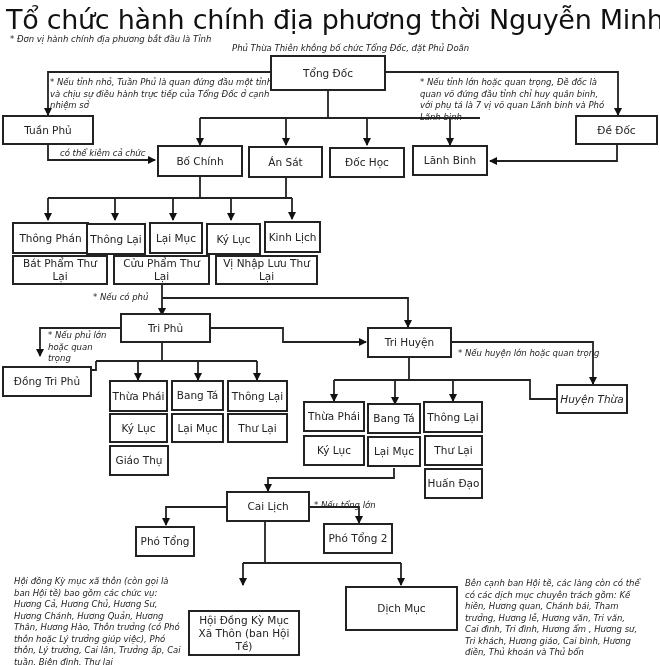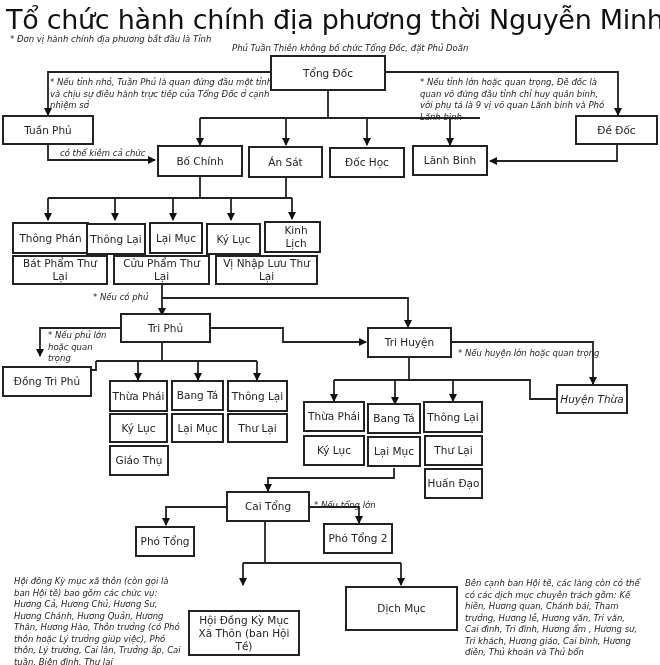--- a/index.html
+++ b/index.html
@@ -9,21 +9,21 @@
   .box { position:absolute; border:2px solid #222; background:#fff; box-sizing:border-box; display:flex; align-items:center; justify-content:center; text-align:center; font-size:10.5px; line-height:13px; color:#222; }
   .box.it { font-style:italic; }
   svg.lines { position:absolute; left:0; top:0; }
   svg.lines path, svg.lines line, svg.lines polyline { stroke:#222; stroke-width:1.8; fill:none; }
 </style>
 </head>
 <body>
 
 <div class="title">Tổ chức hành chính địa phương thời Nguyễn Minh Mạng</div>
 <div class="note" style="left:10px;top:34px;">* Đơn vị hành chính địa phương bắt đầu là Tỉnh</div>
-<div class="note" style="left:232px;top:43px;">Phủ Tuần Thiên không bố chức Tổng Đốc, đặt Phủ Doãn</div>
+<div class="note" style="left:232px;top:43px;">Phủ Thừa Thiên không bố chức Tổng Đốc, đặt Phủ Doãn</div>
 
 <svg class="lines" width="660" height="665">
   <defs>
     <marker id="ah" markerWidth="8" markerHeight="8" refX="7" refY="4" orient="auto" markerUnits="userSpaceOnUse">
       <path d="M0,0 L8,4 L0,8 Z" style="fill:#111;stroke:none"></path>
     </marker>
   </defs>
 
   <polyline points="270,72 48,72 48,115" marker-end="url(#ah)"></polyline>
 
@@ -76,21 +76,21 @@
   <polyline points="226,507 166,507 166,525" marker-end="url(#ah)"></polyline>
   <polyline points="310,507 359,507 359,523" marker-end="url(#ah)"></polyline>
 
   <polyline points="265,521 265,563"></polyline>
   <polyline points="243,563 401,563"></polyline>
   <polyline points="243,563 243,585" marker-end="url(#ah)"></polyline>
   <polyline points="401,563 401,585" marker-end="url(#ah)"></polyline>
 </svg>
 
 <div class="note" style="left:50px;top:77px;width:230px;">* Nếu tỉnh nhỏ, Tuần Phủ là quan đứng đầu một tỉnh và chịu sự điều hành trực tiếp của Tổng Đốc ở cạnh nhiệm sở</div>
-<div class="note" style="left:420px;top:77px;width:190px;">* Nếu tỉnh lớn hoặc quan trọng, Đề đốc là quan võ đứng đầu tỉnh chỉ huy quân binh, với phụ tá là 9 vị võ quan Lãnh binh và Phó Lãnh binh</div>
+<div class="note" style="left:420px;top:77px;width:190px;">* Nếu tỉnh lớn hoặc quan trọng, Đề đốc là quan võ đứng đầu tỉnh chỉ huy quân binh, với phụ tá là 7 vị võ quan Lãnh binh và Phó Lãnh binh</div>
 <div class="note" style="left:60px;top:148px;">có thể kiêm cả chức</div>
 <div class="note" style="left:93px;top:292px;">* Nếu có phủ</div>
 <div class="note" style="left:48px;top:330px;width:68px;">* Nếu phủ lớn hoặc quan trọng</div>
 <div class="note" style="left:458px;top:348px;">* Nếu huyện lớn hoặc quan trọng</div>
 <div class="note" style="left:314px;top:488px;margin-top:12px;">* Nếu tổng lớn</div>
 <div class="note" style="left:14px;top:576px;width:170px;">Hội đồng Kỳ mục xã thôn (còn gọi là ban Hội tề) bao gồm các chức vụ:  Hương Cả, Hương Chủ, Hương Sư, Hương Chánh, Hương Quản, Hương Thân, Hương Hào, Thôn trưởng (có Phó thôn hoặc Lý trưởng giúp việc), Phó thôn, Lý trưởng, Cai lân, Trưởng ấp, Cai tuần, Biện đình, Thư lại</div>
 <div class="note" style="left:465px;top:578px;width:175px;">Bên cạnh ban Hội tề, các làng còn có thể có các dịch mục chuyên trách gồm: Kế hiền, Hương quan, Chánh bái, Tham trưởng, Hương lễ, Hương văn, Tri văn, Cai đình, Tri đình, Hương ẩm , Hương sư, Tri khách, Hương giáo, Cai bình, Hương điền, Thủ khoán và Thủ bổn</div>
 
 <div class="box" style="left:270px;top:55px;width:116px;height:36px;">Tổng Đốc</div>
 <div class="box" style="left:2px;top:115px;width:92px;height:30px;">Tuần Phủ</div>
@@ -98,21 +98,21 @@
 
 <div class="box" style="left:157px;top:145px;width:86px;height:32px;">Bố Chính</div>
 <div class="box" style="left:248px;top:146px;width:75px;height:32px;">Án Sát</div>
 <div class="box" style="left:329px;top:147px;width:76px;height:31px;">Đốc Học</div>
 <div class="box" style="left:412px;top:145px;width:76px;height:31px;">Lãnh Binh</div>
 
 <div class="box" style="left:12px;top:222px;width:77px;height:32px;">Thông Phán</div>
 <div class="box" style="left:86px;top:223px;width:60px;height:32px;">Thông Lại</div>
 <div class="box" style="left:149px;top:222px;width:54px;height:32px;">Lại Mục</div>
 <div class="box" style="left:206px;top:223px;width:55px;height:32px;">Ký Lục</div>
-<div class="box" style="left:264px;top:221px;width:57px;height:32px;padding-left:7px;">Kinh Lịch</div>
+<div class="box" style="left:264px;top:221px;width:57px;height:32px;">Kinh Lịch</div>
 <div class="box" style="left:12px;top:255px;width:96px;height:30px;">Bát Phẩm Thư Lại</div>
 <div class="box" style="left:113px;top:255px;width:97px;height:30px;">Cửu Phẩm Thư Lại</div>
 <div class="box" style="left:215px;top:255px;width:103px;height:30px;">Vị Nhập Lưu Thư Lại</div>
 
 <div class="box" style="left:120px;top:313px;width:91px;height:30px;">Tri Phủ</div>
 <div class="box" style="left:2px;top:366px;width:90px;height:31px;">Đồng Tri Phủ</div>
 <div class="box" style="left:109px;top:380px;width:59px;height:32px;">Thừa Phái</div>
 <div class="box" style="left:171px;top:380px;width:53px;height:31px;">Bang Tá</div>
 <div class="box" style="left:227px;top:380px;width:61px;height:32px;">Thông Lại</div>
 <div class="box" style="left:109px;top:413px;width:59px;height:30px;">Ký Lục</div>
@@ -123,18 +123,18 @@
 <div class="box" style="left:367px;top:327px;width:85px;height:31px;">Tri Huyện</div>
 <div class="box it" style="left:556px;top:384px;width:72px;height:30px;">Huyện Thừa</div>
 <div class="box" style="left:303px;top:401px;width:62px;height:31px;">Thừa Phái</div>
 <div class="box" style="left:367px;top:403px;width:54px;height:31px;">Bang Tá</div>
 <div class="box" style="left:423px;top:401px;width:60px;height:32px;">Thông Lại</div>
 <div class="box" style="left:303px;top:435px;width:62px;height:31px;">Ký Lục</div>
 <div class="box" style="left:367px;top:436px;width:54px;height:31px;">Lại Mục</div>
 <div class="box" style="left:424px;top:435px;width:59px;height:31px;">Thư Lại</div>
 <div class="box" style="left:424px;top:468px;width:59px;height:31px;">Huấn Đạo</div>
 
-<div class="box" style="left:226px;top:491px;width:84px;height:31px;">Cai Tổng</div>
+<div class="box" style="left:226px;top:491px;width:84px;height:31px;">Cai Lịch</div>
 <div class="box" style="left:135px;top:526px;width:60px;height:31px;">Phó Tổng</div>
 <div class="box" style="left:323px;top:523px;width:70px;height:31px;">Phó Tổng 2</div>
 
 <div class="box" style="left:188px;top:586px;width:112px;height:46px;padding:0 4px;margin-top:24px;">Hội Đồng Kỳ Mục Xã Thôn (ban Hội Tề)</div>
 <div class="box" style="left:345px;top:586px;width:113px;height:45px;">Dịch Mục</div>
 
 </body></html>

